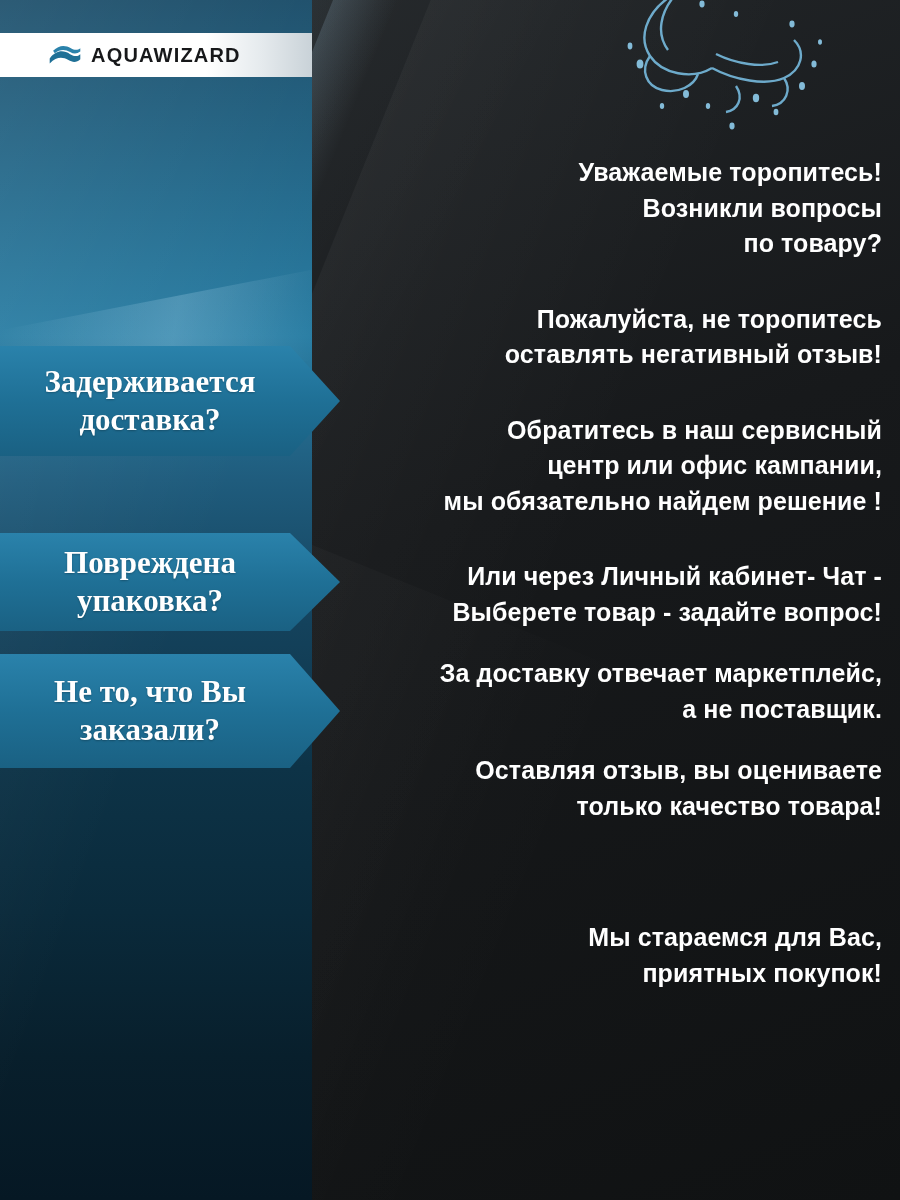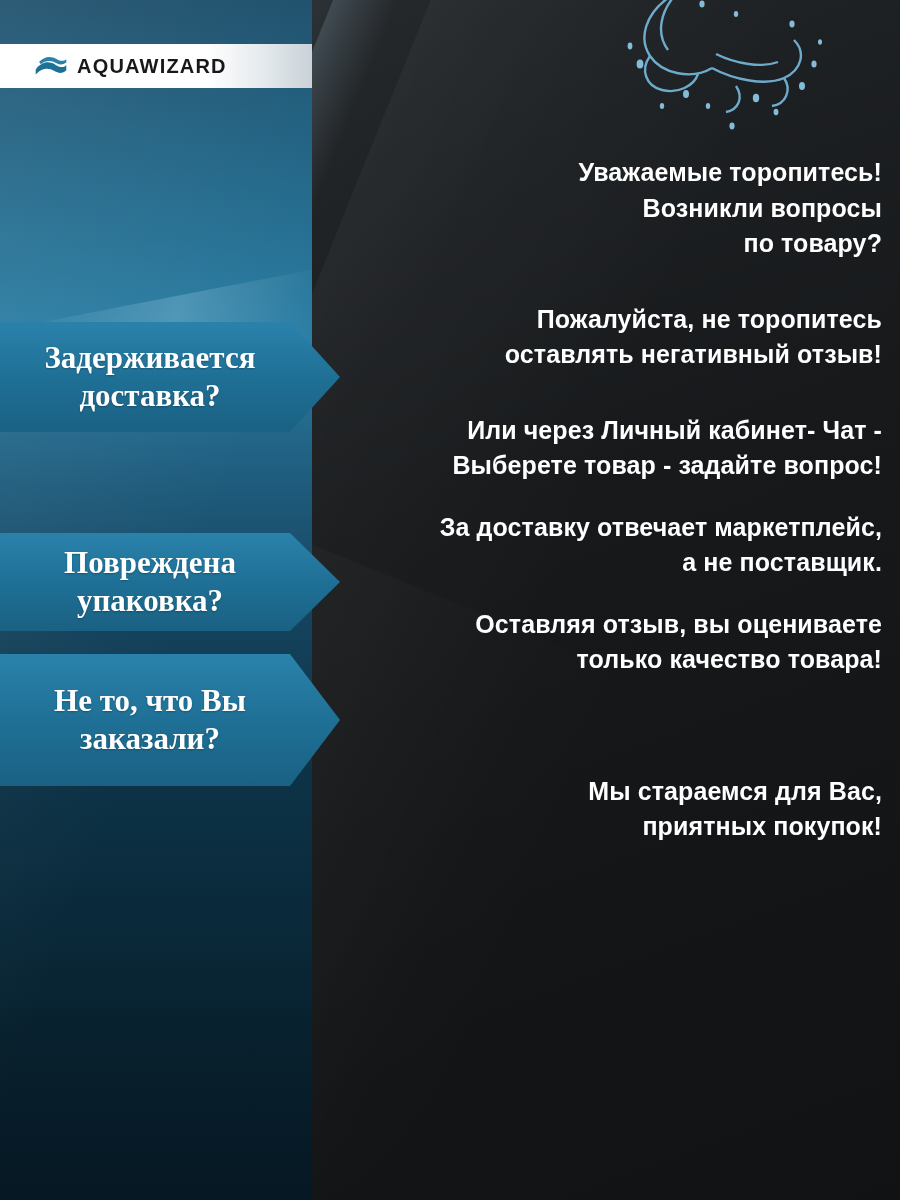--- a/index.html
+++ b/index.html
@@ -92,26 +92,26 @@
     left: 0; top: 300px;
     width: 312px; height: 90px;
     background: linear-gradient(100deg, rgba(255,255,255,0.0) 0%, rgba(200,235,255,0.22) 55%, rgba(255,255,255,0.0) 100%);
     transform: skewY(-11deg);
     pointer-events: none;
   }
 
   
   .logo-plate {
     position: absolute;
-    left: 0; top: 44px;
+    left: 0; top: 33px;
     width: 312px; height: 44px;
     background: linear-gradient(90deg, #ffffff 0%, #ffffff 66%, #e5eaed 84%, #c9d2d8 100%);
     display: flex;
     align-items: center;
-    padding-left: 34px;
+    padding-left: 48px;
     box-sizing: border-box;
   }
   .logo-mark {
     width: 34px; height: 26px;
     margin-right: 9px;
     flex: 0 0 auto;
   }
   .logo-text {
     font-family: "Liberation Sans", sans-serif;
     font-weight: bold;
@@ -136,23 +136,23 @@
     display: flex;
     align-items: center;
     justify-content: center;
     padding: 0 44px 0 4px;
     box-sizing: border-box;
     clip-path: polygon(0 0, 290px 0, 340px 50%, 290px 100%, 0 100%);
     text-shadow: 0 1px 2px rgba(0,0,0,0.25);
   }
   .tab-text { display: block; width: 100%; }
 
-  .tab-1 { top: 322px;  height: 110px; justify-content: flex-end; }
+  .tab-1 { top: 346px;  height: 110px; justify-content: flex-end; }
   .tab-2 { top: 508px;  height: 98px; margin-top: 25px; }
-  .tab-3 { top: 654px;  height: 132px; }
+  .tab-3 { top: 654px;  height: 114px; }
   .tab-4 { top: 816px;  height: 116px; }
 
   
   .copy {
     position: absolute;
     left: 330px;
     top: 155px;
     width: 552px;
     text-align: right;
     color: #ffffff;
@@ -243,20 +243,23 @@
     <span class="tab-text">Не то, что
 Вы заказали?</span>
   </div>
 
   <div class="copy">
     <p class="gap-big">Уважаемые торопитесь!
 Возникли вопросы
 по товару?</p>
     <p class="gap-big">Пожалуйста, не торопитесь
 оставлять негативный отзыв!</p>
+    <p class="gap-big">Обратитесь в наш сервисный
+центр или офис кампании,
+мы обязательно найдем решение !</p>
     <p>Или через Личный кабинет- Чат -
 Выберете товар - задайте вопрос!</p>
     <p>За доставку отвечает маркетплейс,
 а не поставщик.</p>
     <p style="margin-bottom:96px;">Оставляя отзыв, вы оцениваете
 только  качество товара!</p>
     <p>Мы стараемся для Вас,
 приятных покупок!</p>
   </div>
 

